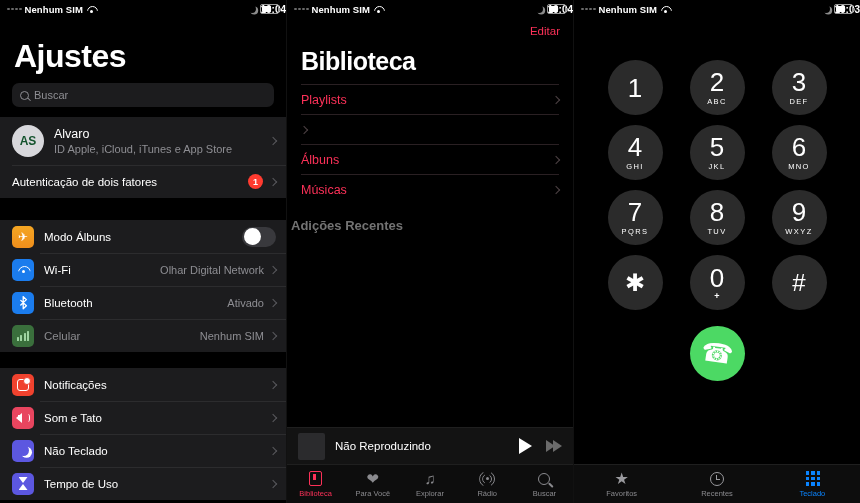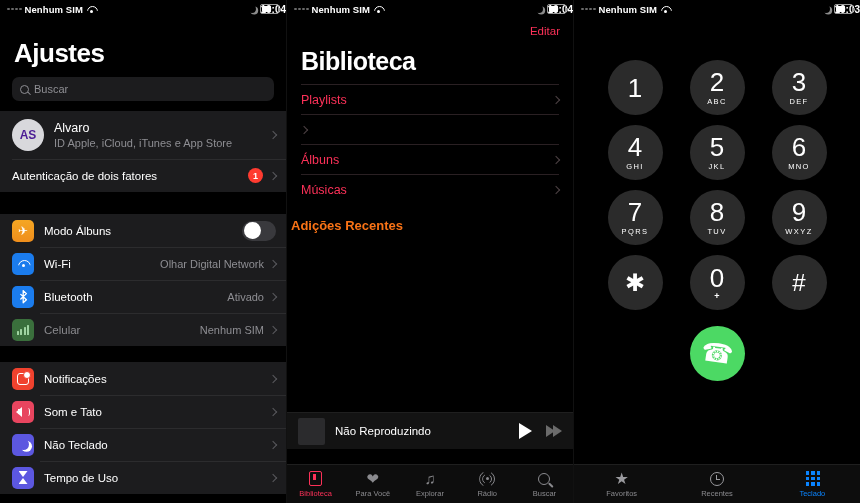--- a/index.html
+++ b/index.html
@@ -54,21 +54,21 @@
     position:relative; padding:1px;
   }
   .battery::after {
     content:""; position:absolute; right:-2.6px; top:2.5px;
     width:1.6px; height:3.5px; background:#9a9a9a; border-radius:0 1px 1px 0;
   }
   .battery i { display:block; height:100%; width:62%; background:#fff; border-radius:1px; }
 
   
   .set-title {
-    font-size:26px; font-weight:bold; color:#fff;
+    font-size:32px; font-weight:bold; color:#fff;
     padding:20px 14px 6px 14px; letter-spacing:-0.5px;
   }
   .searchbar {
     margin:2px 12px 10px 12px; height:24px; background:#1c1c1e;
     border-radius:7px; display:flex; align-items:center; padding:0 8px; gap:5px;
   }
   .search-ic {
     width:9px; height:9px; border:1.4px solid #8e8e93; border-radius:50%;
     position:relative; flex:none;
   }
@@ -105,21 +105,21 @@
   }
   .badge {
     background:#ff3b30; color:#fff; font-size:9px; font-weight:bold;
     min-width:15px; height:15px; border-radius:50%;
     display:flex; align-items:center; justify-content:center;
     margin-right:7px;
   }
   .acct-row { min-height:48px; padding:6px 10px 6px 12px; }
   .avatar {
     width:32px; height:32px; border-radius:50%; background:#d8d8dc;
-    color:#4c1d95; font-size:12px; font-weight:bold;
+    color:#14532d; font-size:12px; font-weight:bold;
     display:flex; align-items:center; justify-content:center;
     margin-right:10px; flex:none;
   }
   .acct-name { font-size:12.5px; color:#fff; }
   .acct-sub { font-size:11px; color:#8e8e93; margin-top:2px; }
   .toggle {
     width:34px; height:20px; border-radius:10px; background:#39393d;
     position:relative; flex:none;
   }
   .toggle i {
@@ -207,25 +207,25 @@
     margin:0 14px; border-top:1px solid #2a2023;
     position:relative;
     justify-content:space-between;
   }
   .m-row-label { font-size:12.5px; color:#fc3158; font-weight:500; flex:1; }
   .m-chev {
     width:6px; height:6px; border-right:1.4px solid #4e4245;
     border-top:1.4px solid #4e4245; transform:rotate(45deg);
   }
   .m-section {
-    font-size:13px; font-weight:bold; color:#f97316;
+    font-size:13px; font-weight:bold; color:#737373;
     padding:14px 14px 0 4px;
   }
   .miniplayer {
-    position:absolute; left:0; right:0; bottom:54px; height:37px;
+    position:absolute; left:0; right:0; bottom:39px; height:37px;
     background:#131313; display:flex; align-items:center;
     padding:0 11px; border-top:1px solid #1f1f1f;
   }
   .mp-art {
     width:27px; height:27px; background:#2b2b2d; border-radius:2px;
     margin-right:10px; flex:none;
   }
   .mp-label { font-size:11.5px; color:#fff; flex:1; }
   .mp-play {
     width:0; height:0; border-top:8px solid transparent;

